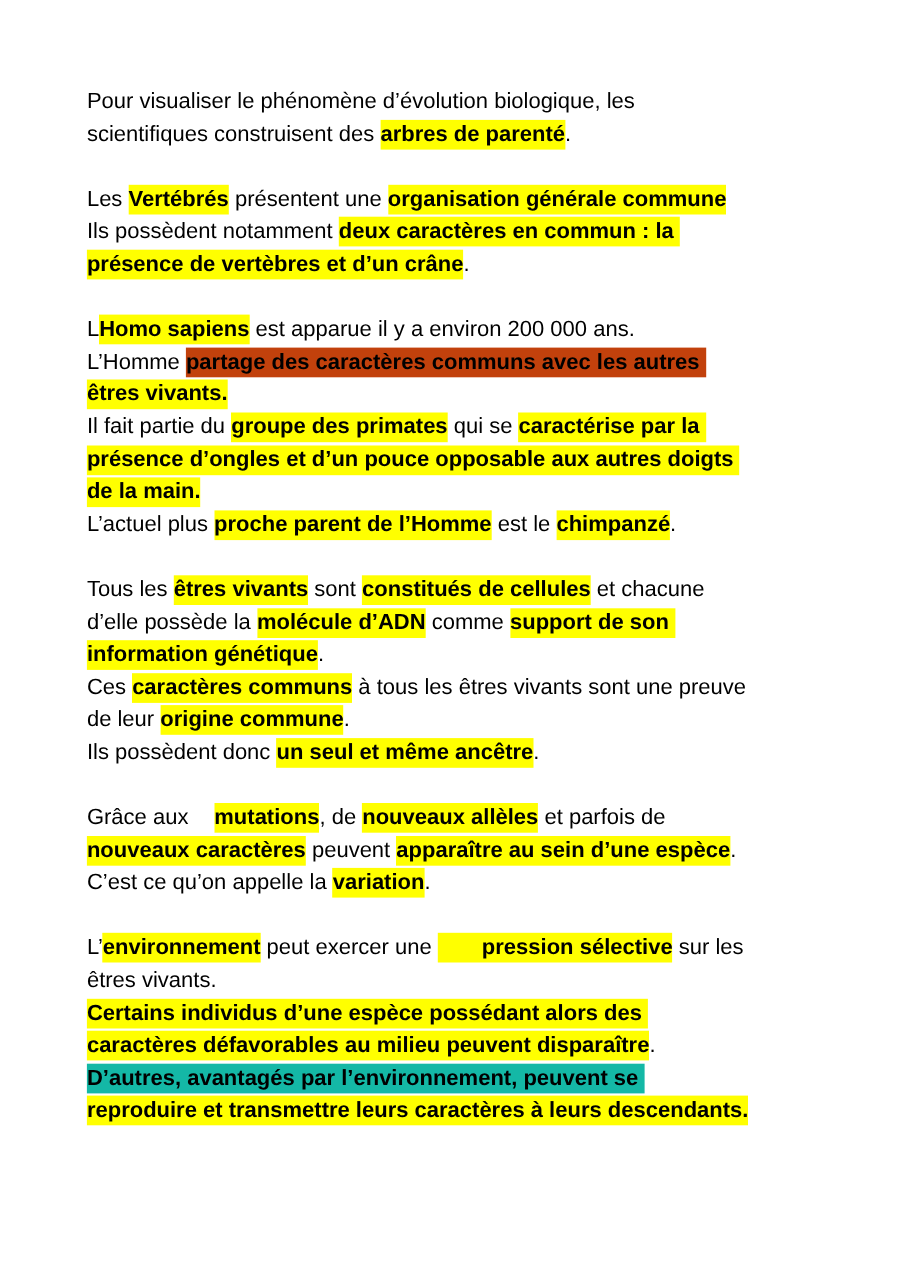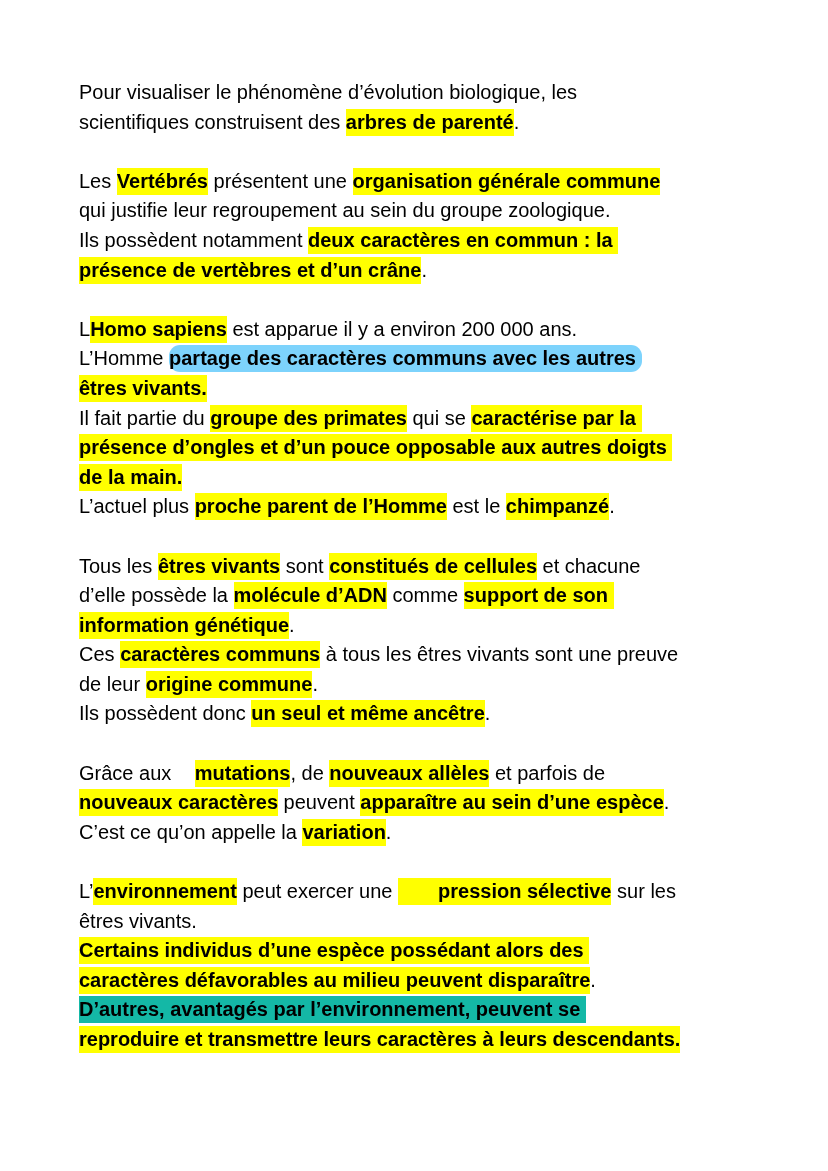--- a/index.html
+++ b/index.html
@@ -17,28 +17,27 @@
 <body>
 
 <div class="page" id="page">
     <div class="paragraph">
       <div class="line"><span>Pour visualiser le phénomène d’évolution biologique, les</span></div>
       <div class="line"><span>scientifiques construisent des </span><span class="hl" style="background: rgb(255, 255, 0);">arbres de parenté</span><span>.</span></div>
     </div>
     <div class="gap"></div>
     <div class="paragraph">
       <div class="line"><span>Les </span><span class="hl" style="background: rgb(255, 255, 0);">Vertébrés</span><span> présentent une </span><span class="hl" style="background: rgb(255, 255, 0);">organisation générale commune</span></div>
-      <div class="line"><span>qui justifie leur regroupement au sein du groupe zoologique.</span></div>
       <div class="line"><span>Ils possèdent notamment </span><span class="hl" style="background: rgb(255, 255, 0);">deux caractères en commun : la </span></div>
       <div class="line"><span class="hl" style="background: rgb(255, 255, 0);">présence de vertèbres et d’un crâne</span><span>.</span></div>
     </div>
     <div class="gap"></div>
     <div class="paragraph">
       <div class="line"><span>L</span><span class="hl" style="background: rgb(255, 255, 0);">Homo sapiens</span><span> est apparue il y a environ 200 000 ans.</span></div>
-      <div class="line"><span>L’Homme </span><span class="hl" style="background: #7dd3fc; border-radius: 11px;">partage des caractères communs avec les autres </span></div>
+      <div class="line"><span>L’Homme </span><span class="hl" style="background: #c2410c;">partage des caractères communs avec les autres </span></div>
       <div class="line"><span class="hl" style="background: rgb(255, 255, 0);">êtres vivants.</span></div>
       <div class="line"><span>Il fait partie du </span><span class="hl" style="background: rgb(255, 255, 0);">groupe des primates</span><span> qui se </span><span class="hl" style="background: rgb(255, 255, 0);">caractérise par la </span></div>
       <div class="line"><span class="hl" style="background: rgb(255, 255, 0);">présence d’ongles et d’un pouce opposable aux autres doigts </span></div>
       <div class="line"><span class="hl" style="background: rgb(255, 255, 0);">de la main.</span></div>
       <div class="line"><span>L’actuel plus </span><span class="hl" style="background: rgb(255, 255, 0);">proche parent de l’Homme</span><span> est le </span><span class="hl" style="background: rgb(255, 255, 0);">chimpanzé</span><span>.</span></div>
     </div>
     <div class="gap"></div>
     <div class="paragraph">
       <div class="line"><span>Tous les </span><span class="hl" style="background: rgb(255, 255, 0);">êtres vivants</span><span> sont </span><span class="hl" style="background: rgb(255, 255, 0);">constitués de cellules</span><span> et chacune</span></div>
       <div class="line"><span>d’elle possède la </span><span class="hl" style="background: rgb(255, 255, 0);">molécule d’ADN</span><span> comme </span><span class="hl" style="background: rgb(255, 255, 0);">support de son </span></div>

